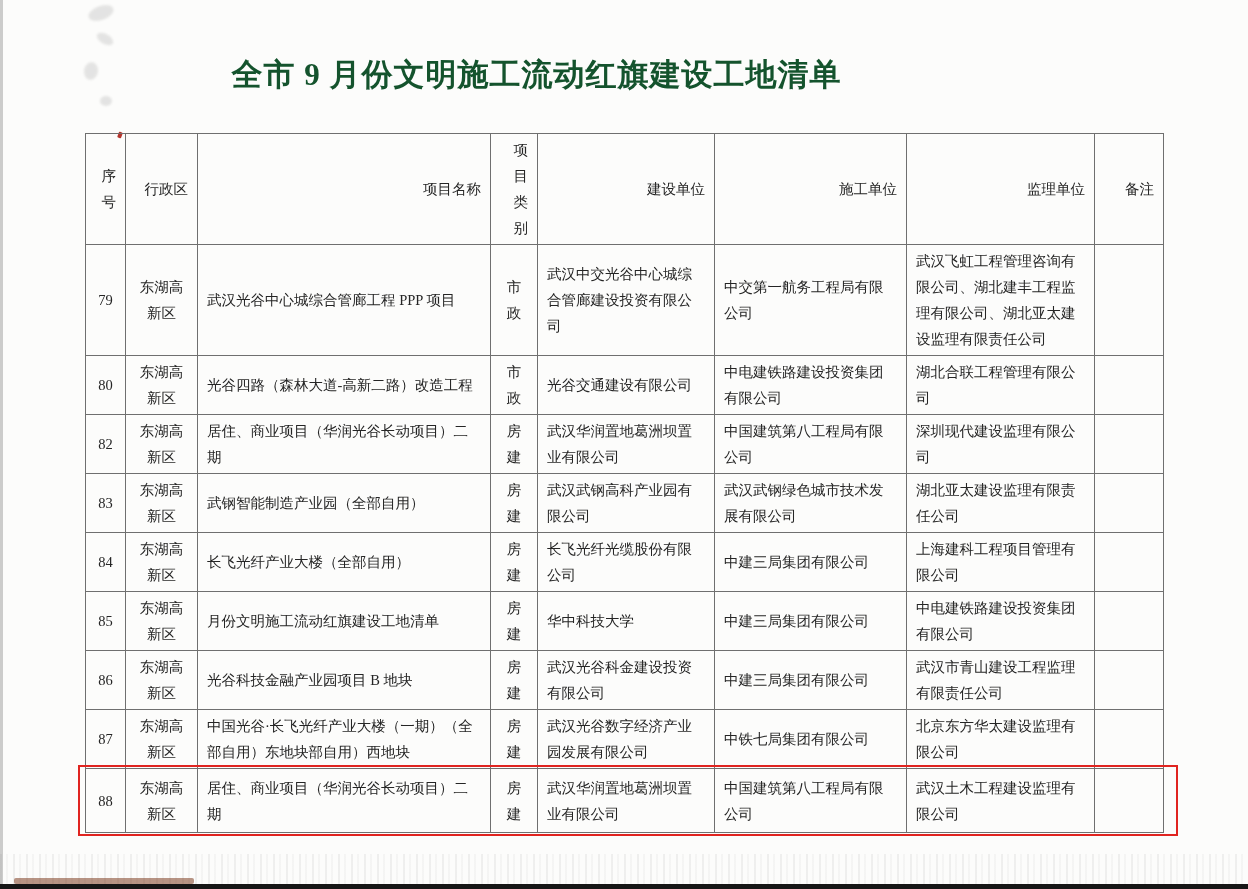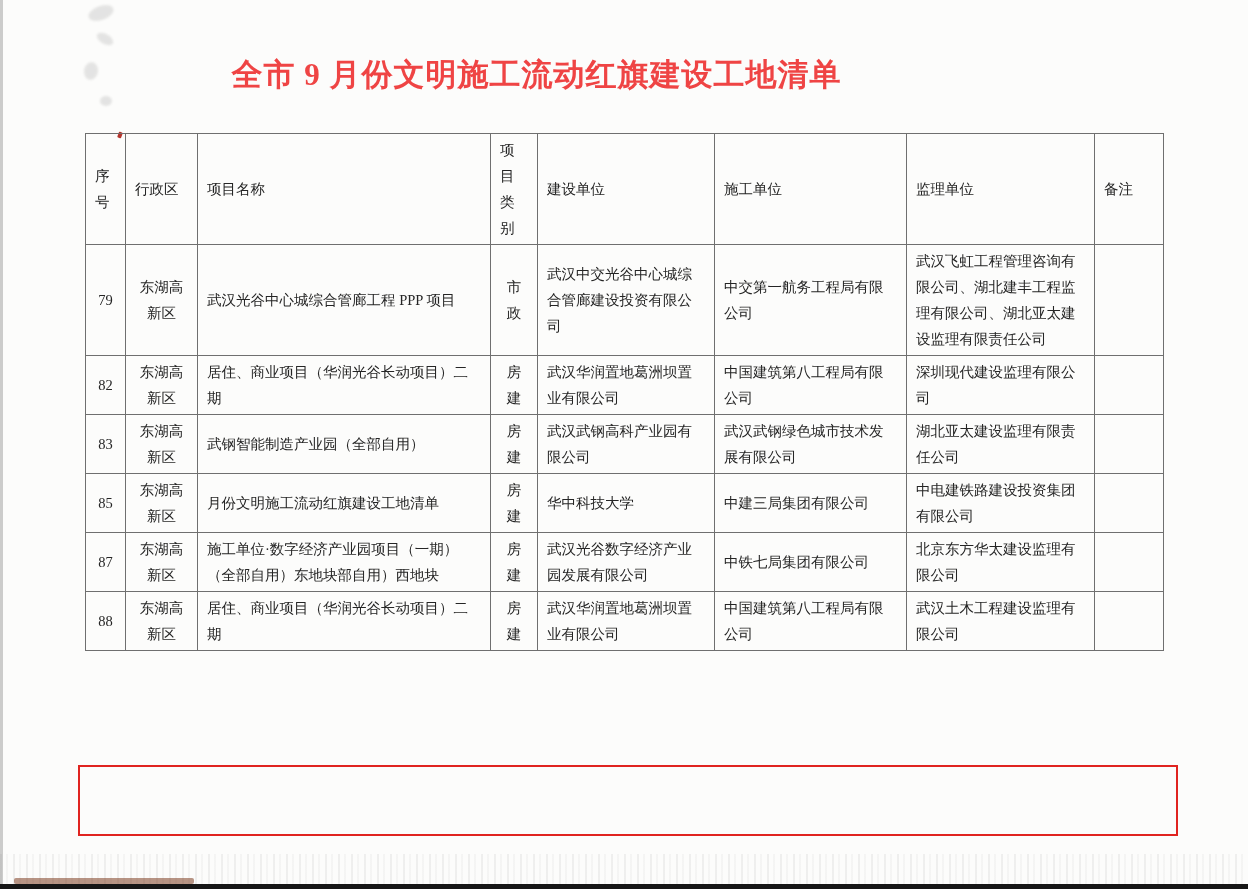--- a/index.html
+++ b/index.html
@@ -41,40 +41,40 @@
   .smudge.s2 { left:96px;  top:34px;  width:18px; height:10px; transform:rotate(30deg); }
   .smudge.s3 { left:84px;  top:62px;  width:14px; height:18px; transform:rotate(10deg); }
   .smudge.s4 { left:100px; top:96px;  width:12px; height:10px; }
   .red-speck { position:absolute; left:118px; top:132px; width:4px; height:6px;
     background:#b5342c; transform:rotate(20deg); border-radius:1px; }
 
   .title {
     position:absolute; left:0; top:54px; width:1073px;
     text-align:center;
     font-size:31px; font-weight:700; letter-spacing:1px;
-    color:#ef4444;
+    color:#14532d;
   }
 
   table.sheet {
     position:absolute; left:85px; top:133px;
     border-collapse:collapse; table-layout:fixed;
     width:1078px;
     font-size:14.5px; line-height:26px;
     color:#252525;
   }
   table.sheet th, table.sheet td {
     border:1px solid #6f6f6f;
     padding:3px 9px;
     vertical-align:middle;
     overflow:hidden;
     font-weight:400;
   }
   table.sheet { border:1px solid #4c4c4c; }
   thead tr { height:52px; }
-  thead th { text-align:left; padding:3px 4px; }
+  thead th { text-align:right; padding:3px 4px; }
   td.c-seq, td.c-district, td.c-category { text-align:center; padding:3px 4px; }
   td.c-project, td.c-builder, td.c-contractor, td.c-supervisor { text-align:left; }
   tbody tr:nth-child(1)  { height:104px; }
   tbody tr:nth-child(2)  { height:48px; }
   tbody tr:nth-child(3)  { height:53px; }
   tbody tr:nth-child(4)  { height:54px; }
   tbody tr:nth-child(5)  { height:53px;margin-top:28px; }
   tbody tr:nth-child(6)  { height:54px; }
   tbody tr:nth-child(7)  { height:56px; }
   tbody tr:nth-child(8)  { height:53px; }
@@ -136,53 +136,83 @@
           <td class="c-seq">79</td>
           <td class="c-district">东湖高新区</td>
           <td class="c-project">武汉光谷中心城综合管廊工程 PPP 项目</td>
           <td class="c-category">市政</td>
           <td class="c-builder">武汉中交光谷中心城综合管廊建设投资有限公司</td>
           <td class="c-contractor">中交第一航务工程局有限公司</td>
           <td class="c-supervisor">武汉飞虹工程管理咨询有限公司、湖北建丰工程监理有限公司、湖北亚太建设监理有限责任公司</td>
           <td class="c-remark"></td>
         </tr>
         <tr>
+          <td class="c-seq">80</td>
+          <td class="c-district">东湖高新区</td>
+          <td class="c-project">光谷四路（森林大道-高新二路）改造工程</td>
+          <td class="c-category">市政</td>
+          <td class="c-builder">光谷交通建设有限公司</td>
+          <td class="c-contractor">中电建铁路建设投资集团有限公司</td>
+          <td class="c-supervisor">湖北合联工程管理有限公司</td>
+          <td class="c-remark"></td>
+        </tr>
+        <tr>
           <td class="c-seq">82</td>
           <td class="c-district">东湖高新区</td>
           <td class="c-project">居住、商业项目（华润光谷长动项目）二期</td>
           <td class="c-category">房建</td>
           <td class="c-builder">武汉华润置地葛洲坝置业有限公司</td>
           <td class="c-contractor">中国建筑第八工程局有限公司</td>
           <td class="c-supervisor">深圳现代建设监理有限公司</td>
           <td class="c-remark"></td>
         </tr>
         <tr>
           <td class="c-seq">83</td>
           <td class="c-district">东湖高新区</td>
           <td class="c-project">武钢智能制造产业园（全部自用）</td>
           <td class="c-category">房建</td>
           <td class="c-builder">武汉武钢高科产业园有限公司</td>
           <td class="c-contractor">武汉武钢绿色城市技术发展有限公司</td>
           <td class="c-supervisor">湖北亚太建设监理有限责任公司</td>
           <td class="c-remark"></td>
         </tr>
         <tr>
+          <td class="c-seq">84</td>
+          <td class="c-district">东湖高新区</td>
+          <td class="c-project">长飞光纤产业大楼（全部自用）</td>
+          <td class="c-category">房建</td>
+          <td class="c-builder">长飞光纤光缆股份有限公司</td>
+          <td class="c-contractor">中建三局集团有限公司</td>
+          <td class="c-supervisor">上海建科工程项目管理有限公司</td>
+          <td class="c-remark"></td>
+        </tr>
+        <tr>
           <td class="c-seq">85</td>
           <td class="c-district">东湖高新区</td>
           <td class="c-project">月份文明施工流动红旗建设工地清单</td>
           <td class="c-category">房建</td>
           <td class="c-builder">华中科技大学</td>
           <td class="c-contractor">中建三局集团有限公司</td>
           <td class="c-supervisor">中电建铁路建设投资集团有限公司</td>
           <td class="c-remark"></td>
         </tr>
+        <tr>
+          <td class="c-seq">86</td>
+          <td class="c-district">东湖高新区</td>
+          <td class="c-project">光谷科技金融产业园项目 B 地块</td>
+          <td class="c-category">房建</td>
+          <td class="c-builder">武汉光谷科金建设投资有限公司</td>
+          <td class="c-contractor">中建三局集团有限公司</td>
+          <td class="c-supervisor">武汉市青山建设工程监理有限责任公司</td>
+          <td class="c-remark"></td>
+        </tr>
         <tr class="highlighted">
           <td class="c-seq">87</td>
           <td class="c-district">东湖高新区</td>
-          <td class="c-project">施工单位·数字经济产业园项目（一期）（全部自用）东地块部自用）西地块</td>
+          <td class="c-project">中国光谷·长飞光纤产业大楼（一期）（全部自用）东地块部自用）西地块</td>
           <td class="c-category">房建</td>
           <td class="c-builder">武汉光谷数字经济产业园发展有限公司</td>
           <td class="c-contractor">中铁七局集团有限公司</td>
           <td class="c-supervisor">北京东方华太建设监理有限公司</td>
           <td class="c-remark"></td>
         </tr>
         <tr>
           <td class="c-seq">88</td>
           <td class="c-district">东湖高新区</td>
           <td class="c-project">居住、商业项目（华润光谷长动项目）二期</td>

